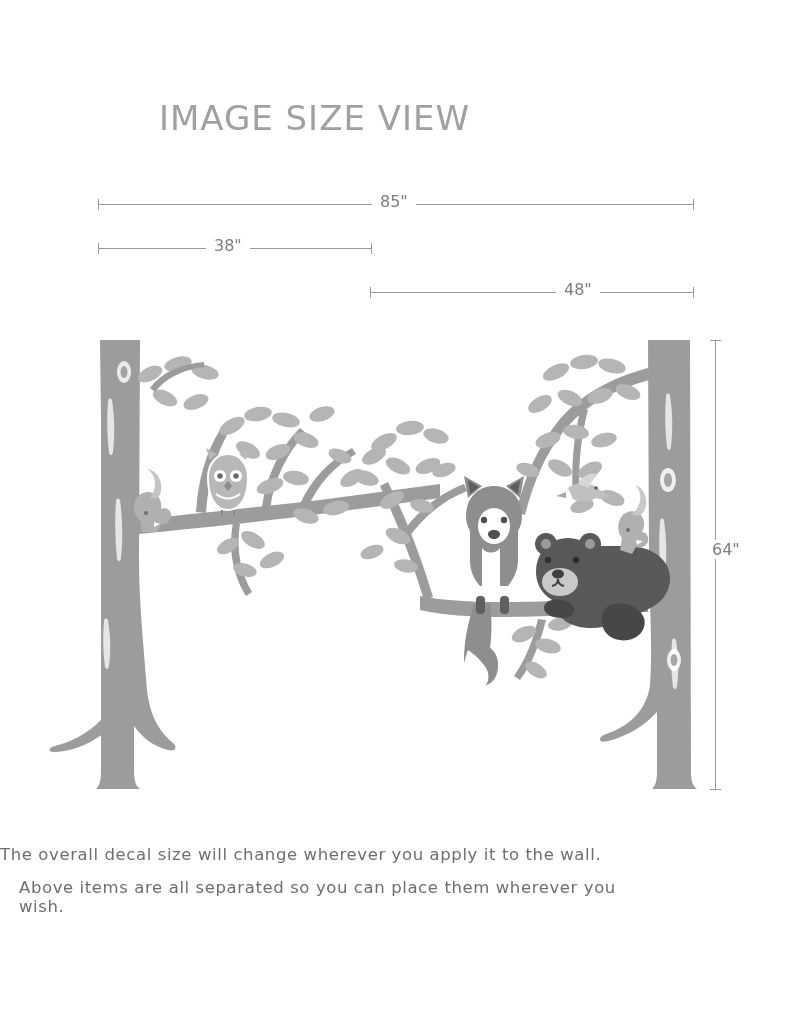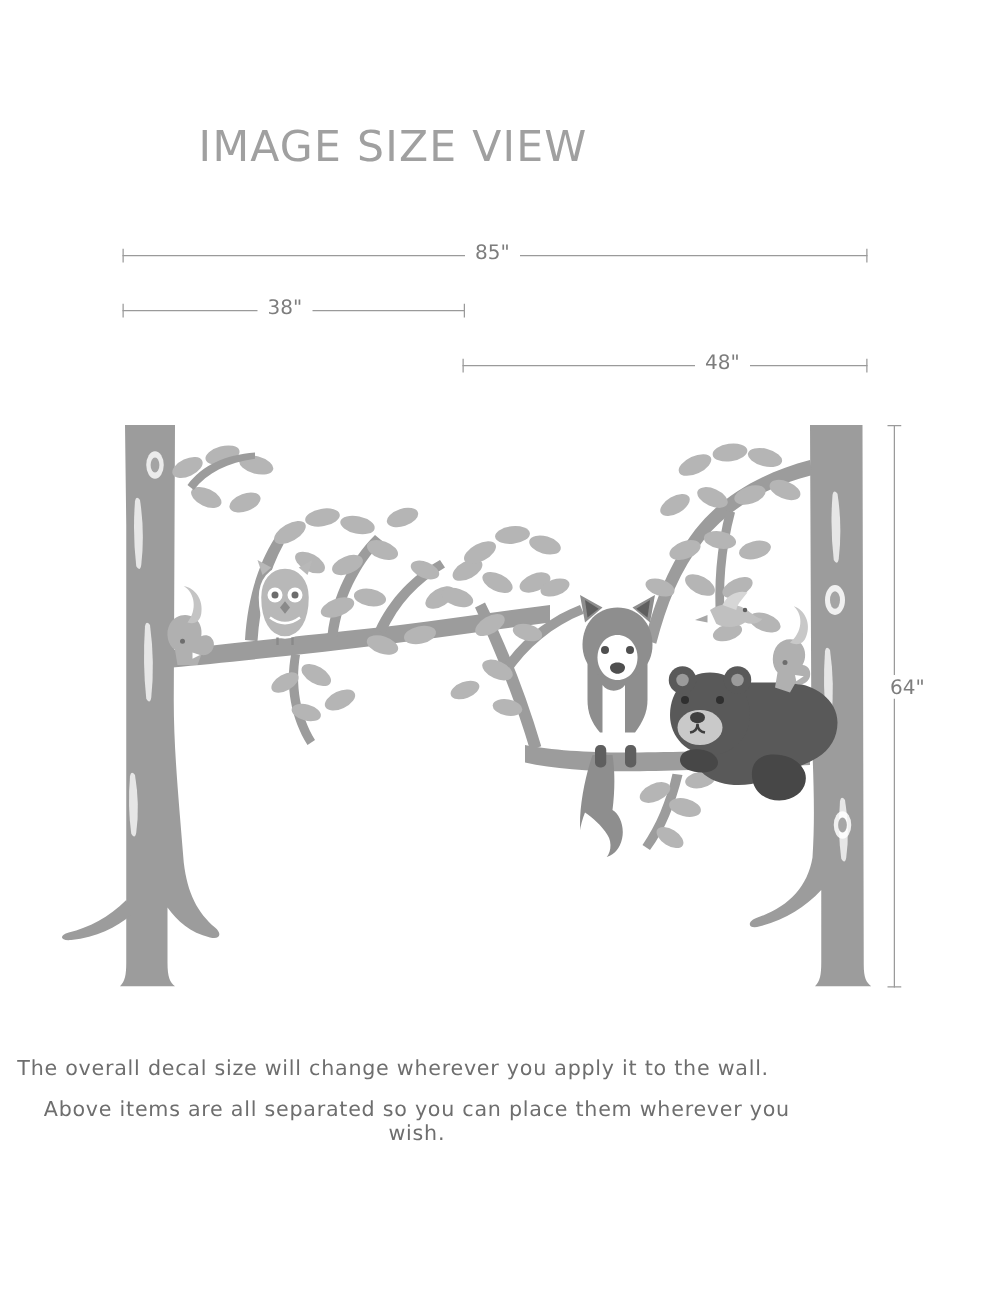--- a/index.html
+++ b/index.html
@@ -73,21 +73,20 @@
     background: #ffffff;
     padding: 0 8px;
     white-space: nowrap;
   }
 
   
   .caption {
     position: absolute;
     left: 0;
     width: 629px;
-    text-align: center;
     font-family: "DejaVu Sans", sans-serif;
     font-size: 16.5px;
     color: #6e6e6e;
     letter-spacing: 0.6px;
   }
   .caption.line1 { top: 845px; }
   .caption.line2 { top: 878px; padding-left: 19px; }
 
   .art {
     position: absolute;

